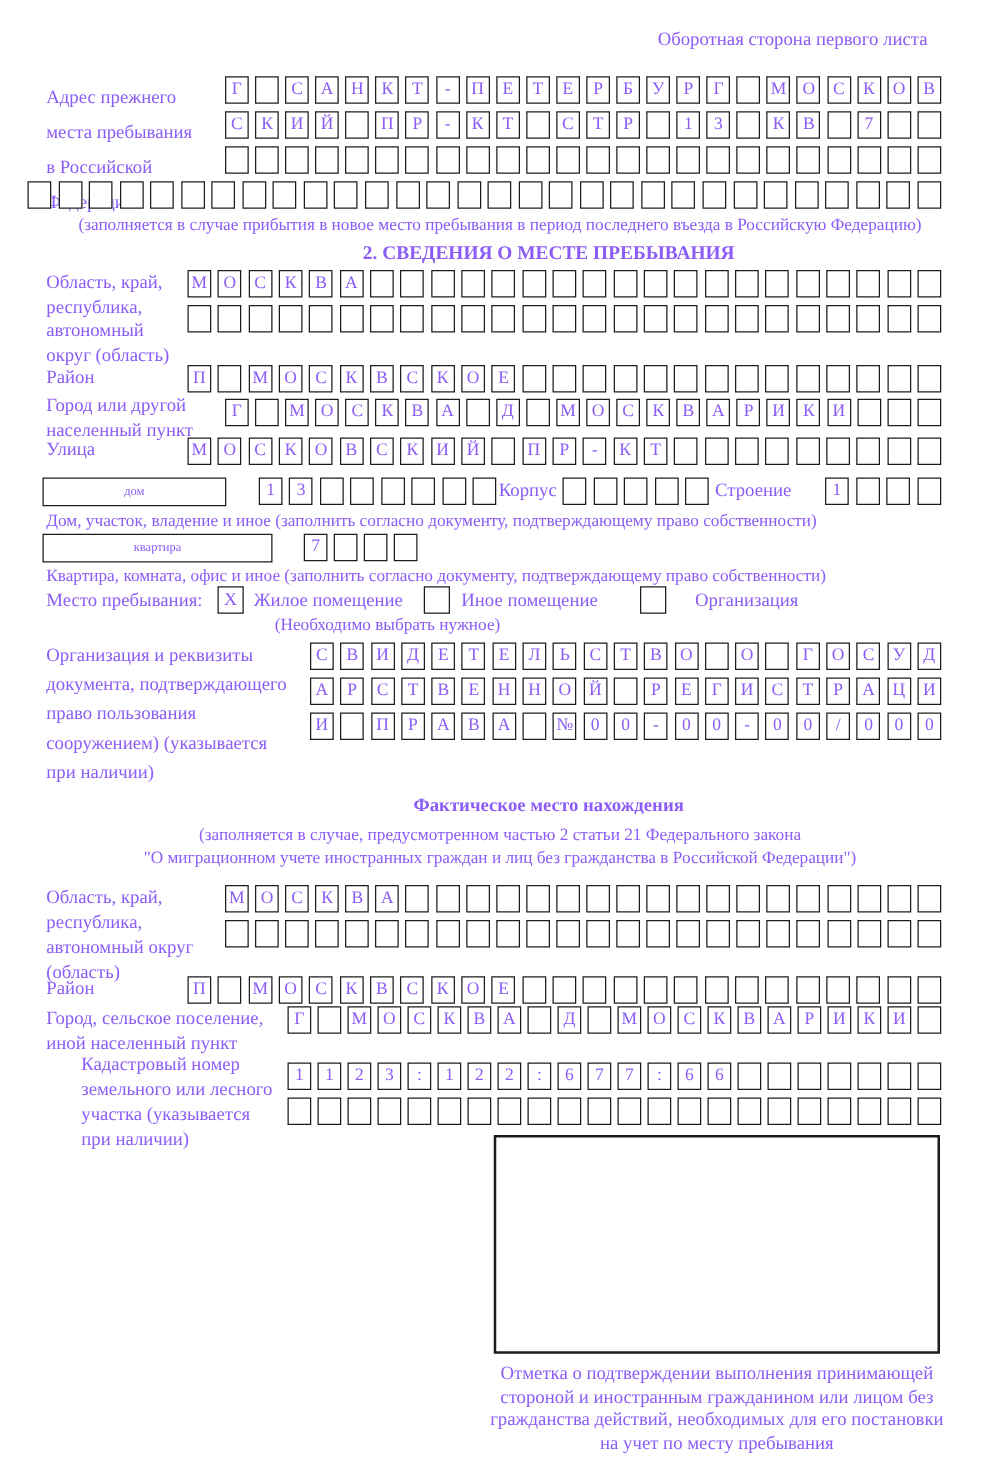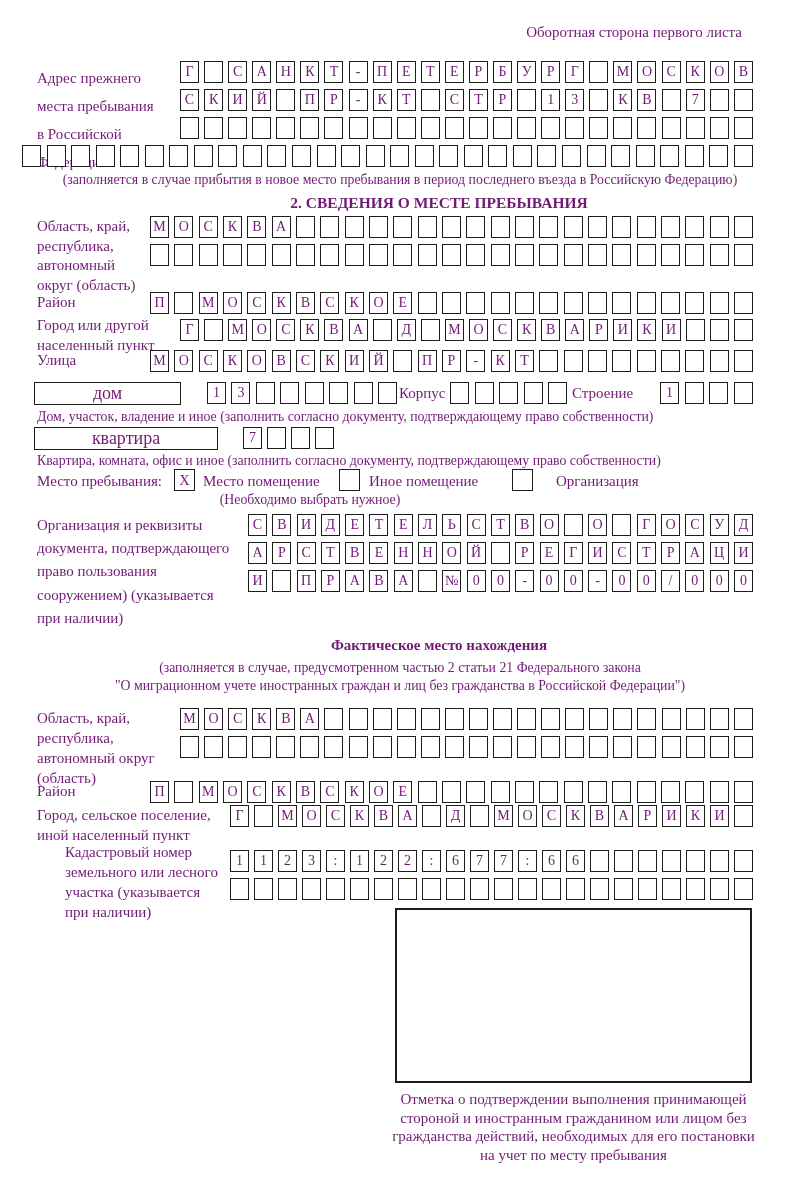--- a/index.html
+++ b/index.html
@@ -1,28 +1,28 @@
 <!DOCTYPE html>
 <html><head>
 <meta charset="utf-8">
 <style>
   html,body{margin:0;padding:0;background:#fff;}
   .page{position:relative;width:800px;height:1180px;background:#fff;
-        font-family:"Liberation Serif",serif;color:#701a75;overflow:hidden;}
+        font-family:"Liberation Serif",serif;color:#8b5cf6;overflow:hidden;}
   .t{position:absolute;white-space:nowrap;font-size:15px;line-height:1.1;}
   .note{position:absolute;white-space:nowrap;font-size:13.8px;line-height:1.1;}
   .center{left:0;width:800px;text-align:center;}
   .bold{font-weight:bold;padding-left:39px;}
   .lbl{position:absolute;font-size:15px;}
   .lbl div{white-space:nowrap;}
   .cellrow{position:absolute;display:flex;justify-content:space-between;height:22px;}
   .cell{width:19px;height:22px;border:1.5px solid #1c1c1c;box-sizing:border-box;
         display:flex;align-items:center;justify-content:center;font-size:14px;background:#fff;}
   .wbox{position:absolute;border:1.5px solid #1c1c1c;box-sizing:border-box;height:23px;
-        display:flex;align-items:center;justify-content:center;font-size:18px;}
+        display:flex;align-items:center;justify-content:center;font-size:10px;}
   .chk{position:absolute;width:21px;height:22px;border:1.5px solid #1c1c1c;box-sizing:border-box;
        display:flex;align-items:center;justify-content:center;font-size:14.5px;}
   .stampbox{position:absolute;left:395px;top:908px;width:357px;height:175px;
         border:2px solid #1c1c1c;box-sizing:border-box;background:#fff;}
   .caption{position:absolute;left:391px;top:1090px;width:365px;text-align:center;
         font-size:15px;line-height:18.5px;}
 </style>
 </head>
 <body>
 
@@ -332,21 +332,21 @@
   <div class="cellrow" style="left:243px;top:427px;width:91px;">
       <div class="cell">7</div>
       <div class="cell"></div>
       <div class="cell"></div>
       <div class="cell"></div>
     </div>
   <div class="note" style="left:37px;top:453px;">Квартира, комната, офис и иное (заполнить согласно документу, подтверждающему право собственности)</div>
 
   <div class="t" style="left:37px;top:473px;">Место пребывания:</div>
   <div class="chk" style="left:174px;top:469px;">X</div>
-  <div class="t" style="left:203px;top:473px;">Место помещение</div>
+  <div class="t" style="left:203px;top:473px;">Жилое помещение</div>
   <div class="chk" style="left:339px;top:469px;"></div>
   <div class="t" style="left:369px;top:473px;">Иное помещение</div>
   <div class="chk" style="left:512px;top:469px;"></div>
   <div class="t" style="left:556px;top:473px;">Организация</div>
   <div class="note" style="left:110px;top:492px;width:400px;text-align:center;">(Необходимо выбрать нужное)</div>
 
   <div class="lbl" style="left:37px;top:514px;line-height:23.2px;">
     <div>Организация и реквизиты</div>
     <div>документа, подтверждающего</div>
     <div>право пользования</div>

